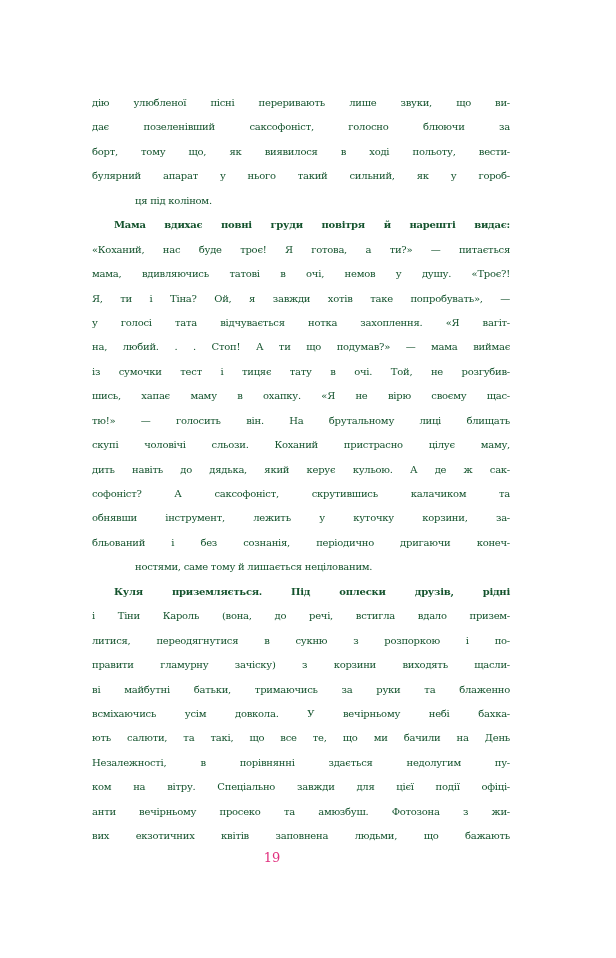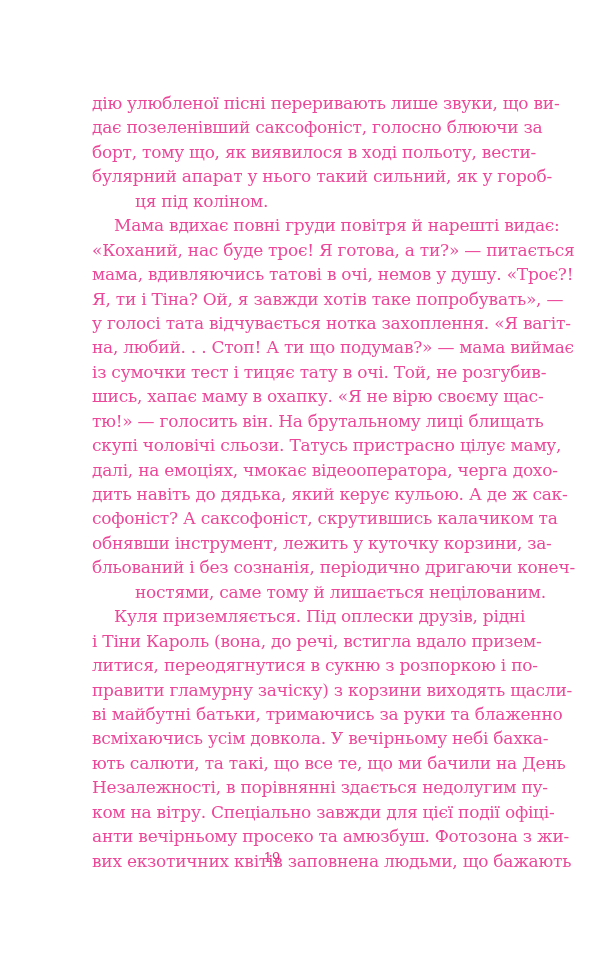--- a/index.html
+++ b/index.html
@@ -19,38 +19,39 @@
       width: 616px;
       height: 958px;
       background: #ffffff;
     }
     .text-block {
       position: absolute;
       left: 92px;
       top: 91px;
       width: 418px;
       font-family: "DejaVu Serif", serif;
-      font-size: 17px;
+      font-size: 10px;
       line-height: 24.45px;
-      color: #ec4899;
+      color: #14532d;
     }
     .line {
       display: block;
       white-space: nowrap;
       text-align: justify;
       text-align-last: justify;
       height: 24.45px;
       letter-spacing: -0.25px;
     }
     .line.last {
       text-align-last: left;
       margin-left: 43px;
     }
     .line.indent {
       padding-left: 22px;
+      font-weight: bold;
     }
     .page-number {
       position: absolute;
       left: 0;
       width: 544px;
       top: 850px;
       text-align: center;
       font-family: "DejaVu Serif", serif;
       font-size: 13px;
       color: #e0307e;
@@ -73,22 +74,21 @@
     <div>
       <span class="line indent">Мама вдихає повні груди повітря й нарешті видає:</span>
       <span class="line">«Коханий, нас буде троє! Я готова, а ти?» — питається</span>
       <span class="line">мама, вдивляючись татові в очі, немов у душу. «Троє?!</span>
       <span class="line">Я, ти і Тіна? Ой, я завжди хотів таке попробувать», —</span>
       <span class="line">у голосі тата відчувається нотка захоплення. «Я вагіт-</span>
       <span class="line">на, любий. . . Стоп! А ти що подумав?» — мама виймає</span>
       <span class="line">із сумочки тест і тицяє тату в очі. Той, не розгубив-</span>
       <span class="line">шись, хапає маму в охапку. «Я не вірю своєму щас-</span>
       <span class="line">тю!» — голосить він. На брутальному лиці блищать</span>
-      <span class="line">скупі чоловічі сльози. Татусь пристрасно цілує маму,</span>
-      <span class="line">далі, на емоціях, чмокає відеооператора, черга дохо-</span>
+      <span class="line">скупі чоловічі сльози. Коханий пристрасно цілує маму,</span>
       <span class="line">дить навіть до дядька, який керує кульою. А де ж сак-</span>
       <span class="line">софоніст? А саксофоніст, скрутившись калачиком та</span>
       <span class="line">обнявши інструмент, лежить у куточку корзини, за-</span>
       <span class="line">бльований і без сознанія, періодично дригаючи конеч-</span>
       <span class="line last">ностями, саме тому й лишається нецілованим.</span>
     </div>
 
     <div>
       <span class="line indent">Куля приземляється. Під оплески друзів, рідні</span>
       <span class="line">і Тіни Кароль (вона, до речі, встигла вдало призем-</span>

